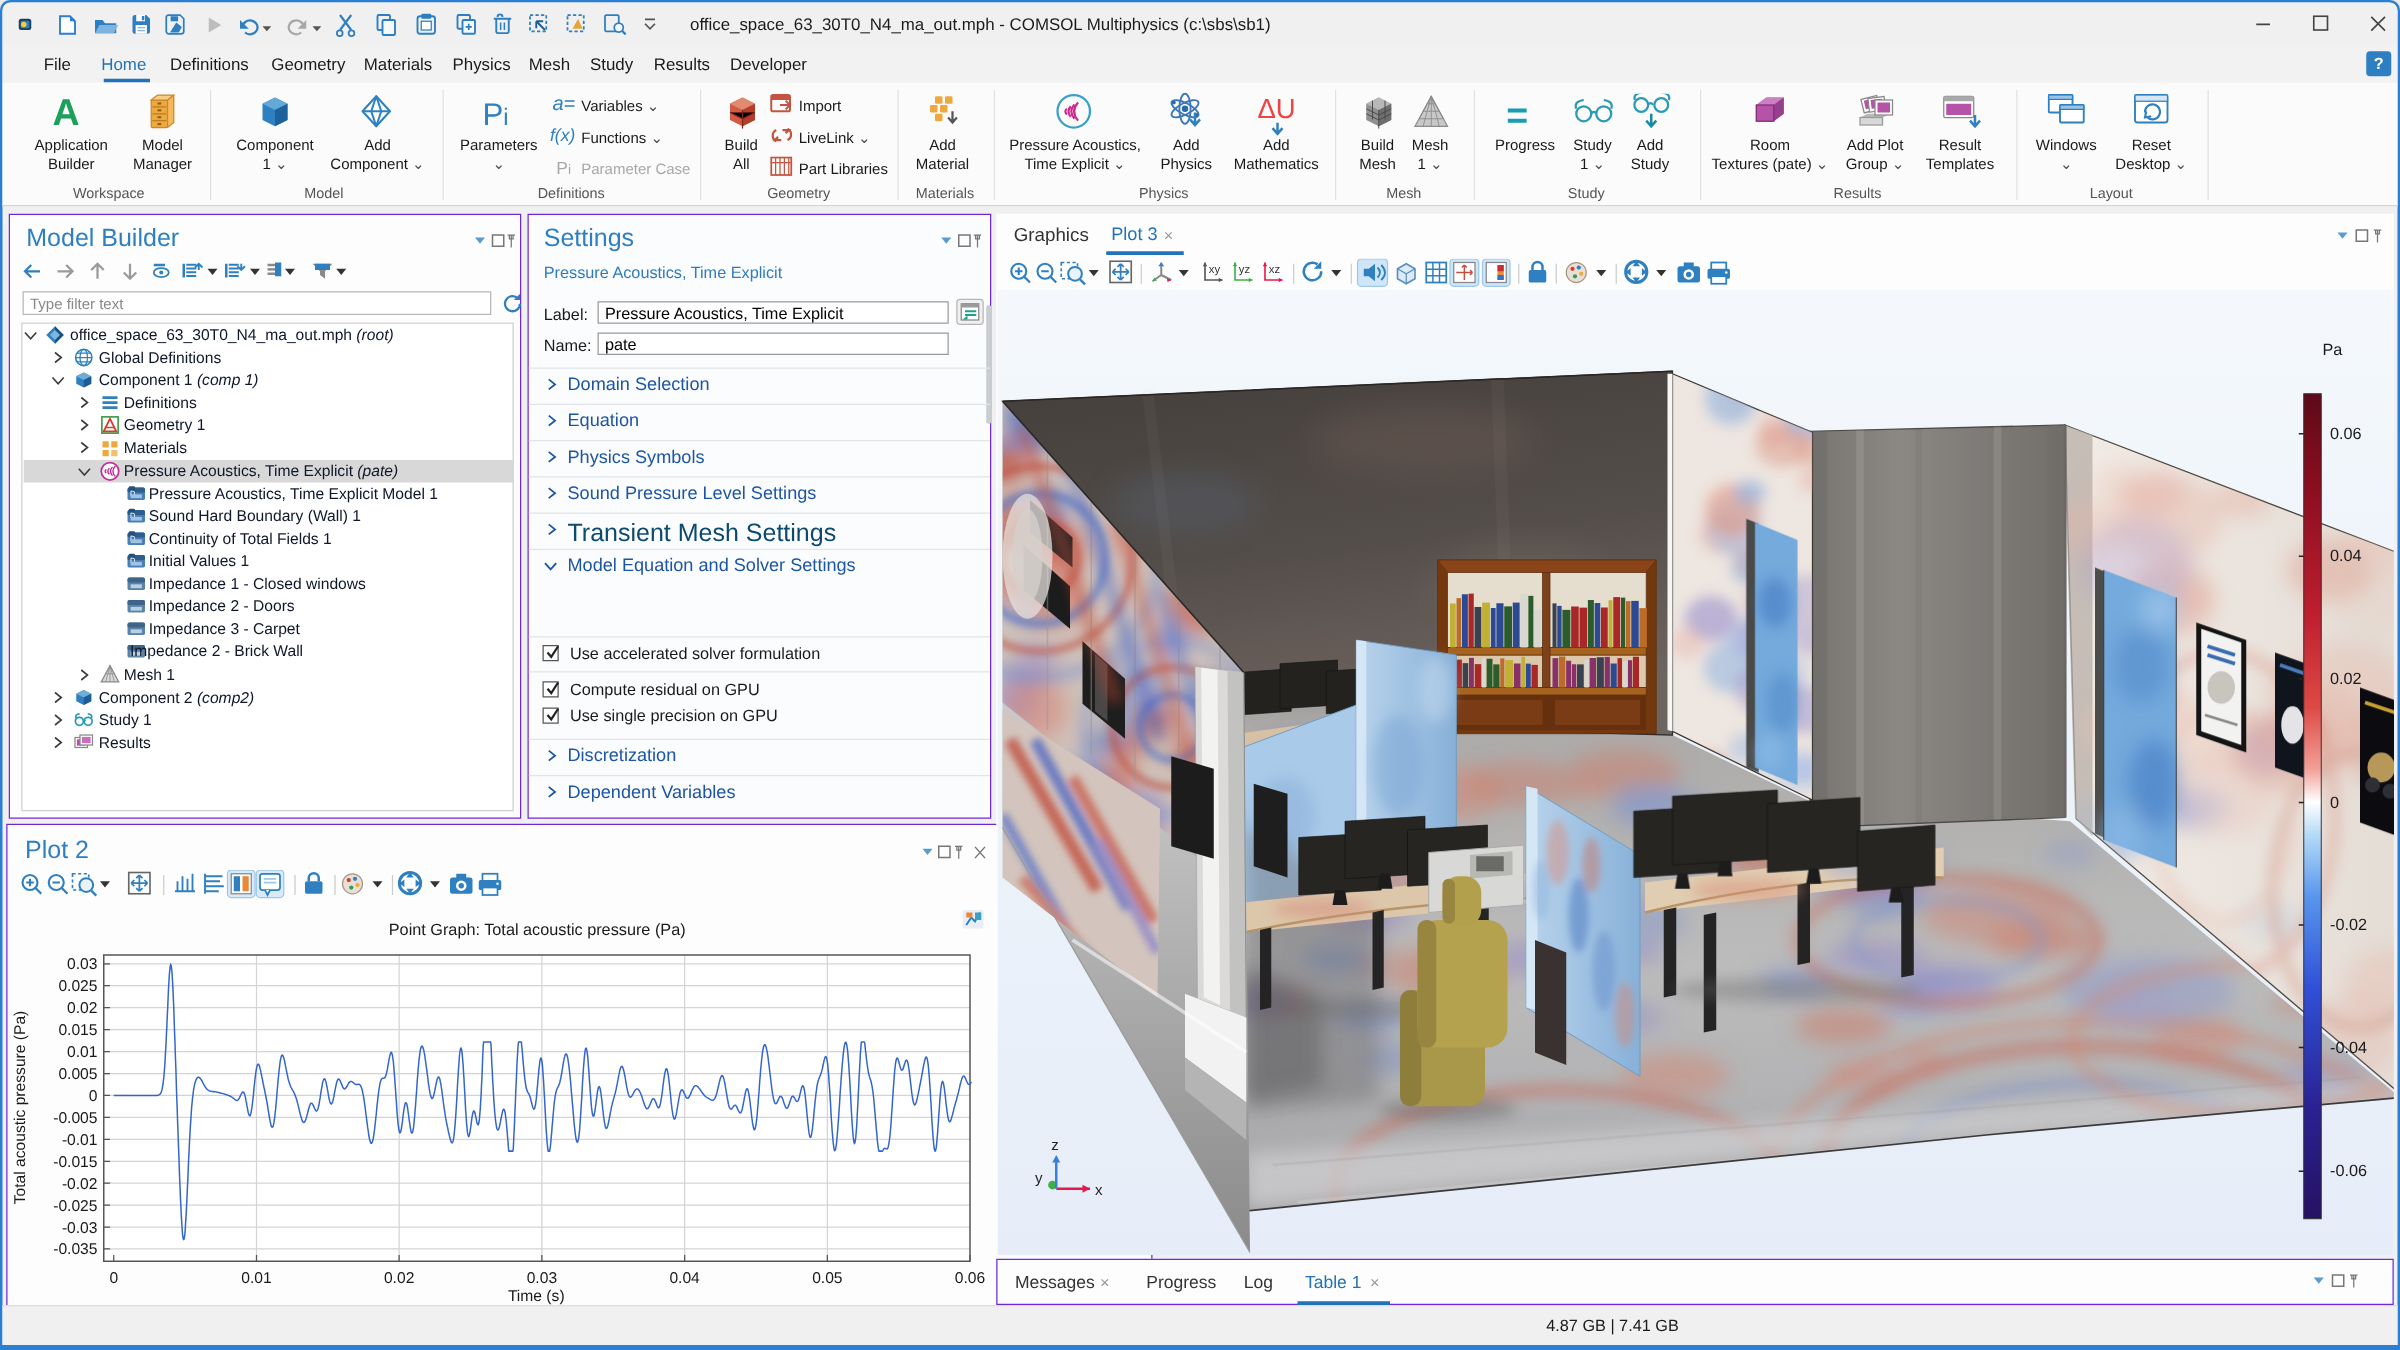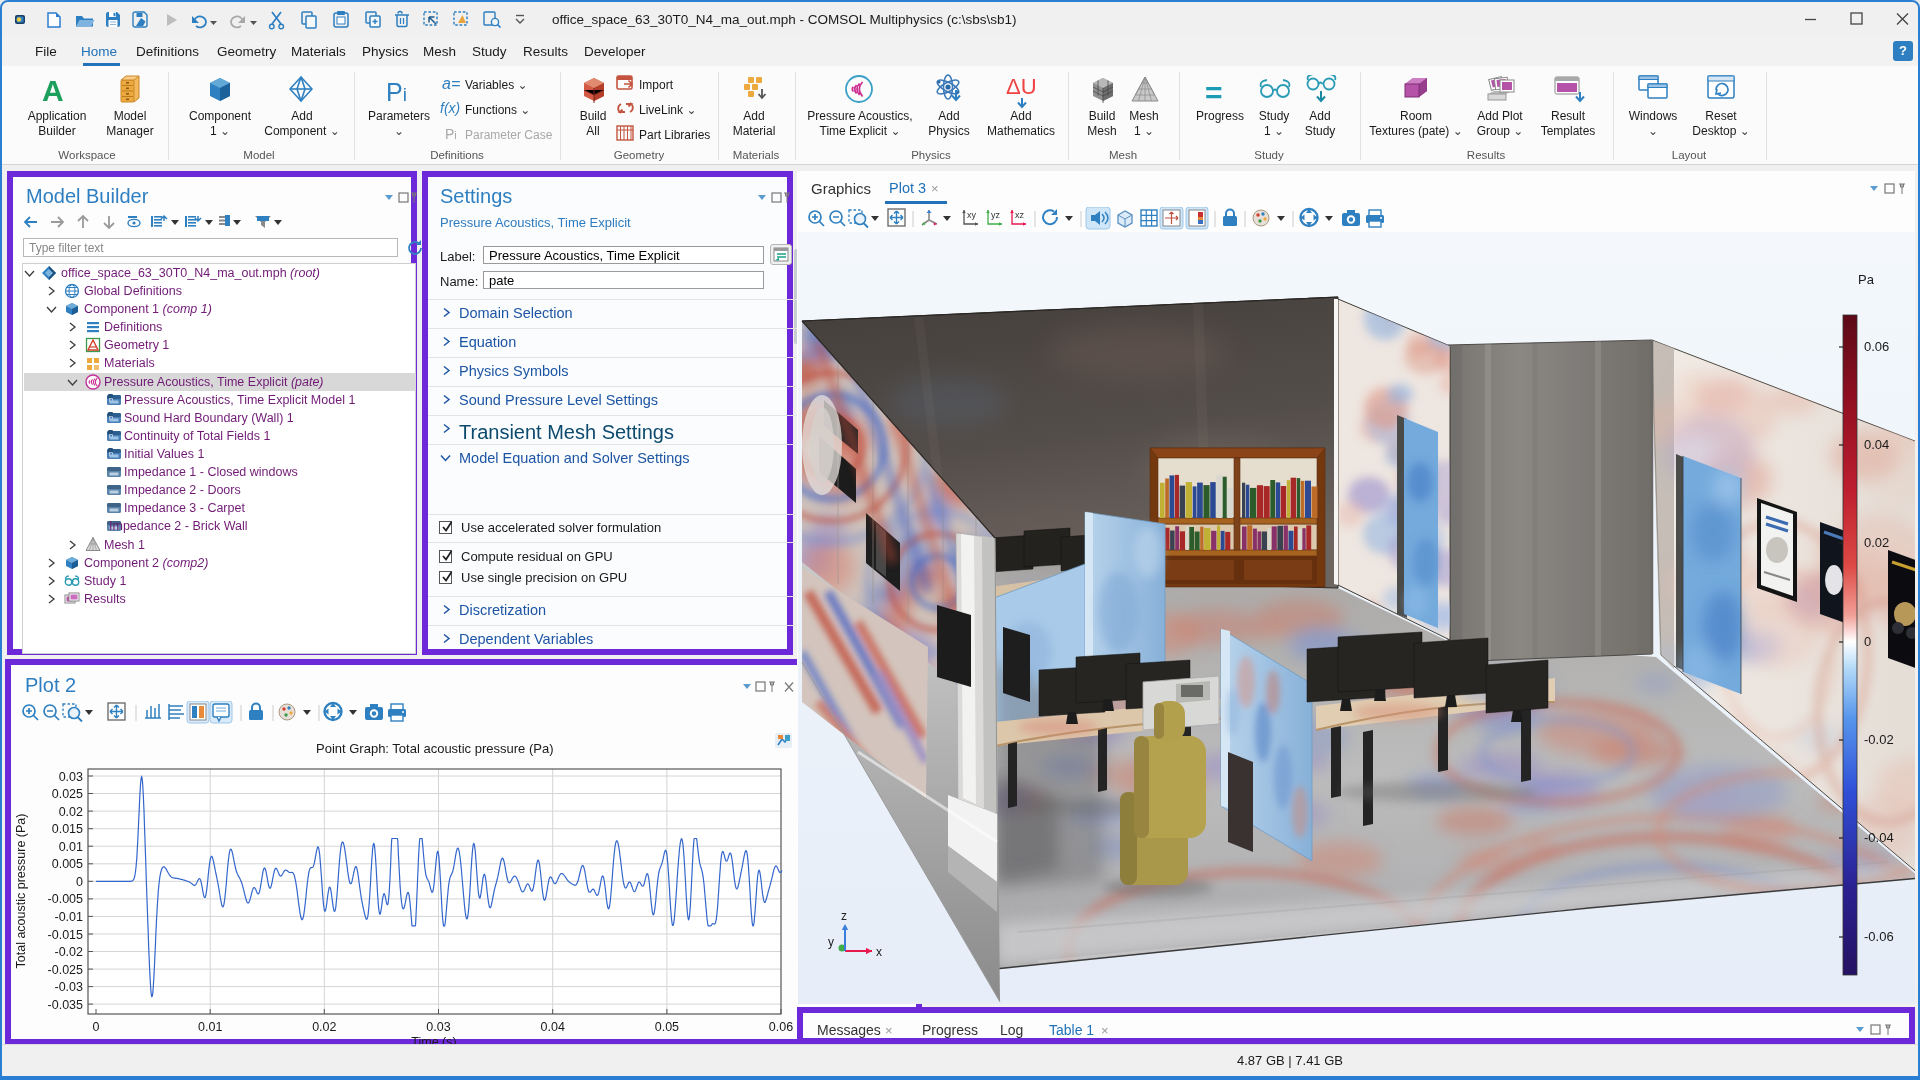--- a/index.html
+++ b/index.html
@@ -6,21 +6,21 @@
 #win{position:absolute;left:0;top:0;width:1920px;height:1080px;border:2px solid #2a7fd4;border-radius:8px 8px 0 0;background:#f0f0f0}
 #titlebar{position:absolute;left:2px;top:2px;width:1916px;height:34px;background:#f0f0f0;border-radius:7px 7px 0 0}
 #title{position:absolute;left:550px;top:10px;font-size:13.5px;color:#1b1b1b;white-space:pre}
 #menubar{position:absolute;left:2px;top:36px;width:1916px;height:30px;background:#f2f2f2}
 .menu{position:absolute;top:8px;font-size:13.5px;color:#1a1a1a}
 #ribbon{position:absolute;left:2px;top:66px;width:1916px;height:99px;background:#fbfbfb;border-bottom:1px solid #d5d5d5}
 .rsep{position:absolute;top:6px;height:88px;width:1px;background:#e1e1e1}
 .rlab{position:absolute;top:83px;font-size:11.5px;color:#555;text-align:center;transform:translateX(-50%)}
 .rtxt{position:absolute;font-size:12px;color:#1a1a1a;text-align:center;transform:translateX(-50%);line-height:15px;white-space:pre}
 .ricon{position:absolute}
-.panel{position:absolute;background:#fdfdfe;border:6px solid #6d28d9}
+.panel{position:absolute;background:#fdfdfe;border:1px solid #6d28d9}
 .ptitle{font-size:20px;color:#2e7fc1}
 #statusbar{position:absolute;left:2px;top:1044px;width:1916px;height:34px;background:#f0f0f0;border-top:1px solid #dcdcdc}
 svg{display:block}
 .tick{font-size:12.5px;fill:#1a1a1a}
 </style></head><body>
 <div id="win"></div>
 <div id="titlebar">
  <svg class="abs" style="left:0px;top:6px" width="540" height="24" viewBox="0 0 540 24">
   <rect x="13" y="7" width="10" height="9" rx="2" fill="#1b3e66"></rect>
       <rect x="14.5" y="8.5" width="7" height="6" rx="1" fill="#2e7fc1"></rect>
@@ -449,21 +449,21 @@
         <path d="M0 3 h16 l-6 6 v6 l-4 -3 v-3 z" fill="#8a8a8a"></path>
         <rect x="2" y="3" width="12" height="5" fill="#2f80c0"></rect>
         <path d="M19 7 l4 5 4 -5 z" fill="#333"></path>
       </g>
  </svg>
  <input style="position: absolute; left: 10px; top: 61px; width: 375px; height: 19px; border: 1px solid rgb(184, 184, 184); font-size: 12px; color: rgb(136, 136, 136); padding-left: 5px; font-family: &quot;Liberation Sans&quot;, sans-serif;" value="Type filter text">
  <svg class="abs" style="left:393px;top:62px" width="17" height="17" viewBox="0 0 17 17">
       <path d="M13.5 5 a6 6 0 1 0 1.5 4" fill="none" stroke="#2f80c0" stroke-width="1.8"></path>
       <path d="M15 1 v5 h-5 z" fill="#2f80c0"></path>
     </svg>
- <div class="abs" id="tree" style="left:9px;top:86px;width:394px;height:391px;border:1px solid #cfcfcf;background:#fff;font-size:12.5px;color:#701a75">
+ <div class="abs" id="tree" style="left:9px;top:86px;width:394px;height:391px;border:1px solid #cfcfcf;background:#fff;font-size:12.5px;color:#0f172a">
 <svg class="abs" style="left:1px;top:5px" width="11" height="9" viewBox="0 0 11 9">
         <path d="M1 2 L5.5 7 L10 2" fill="none" stroke="#3c3c3c" stroke-width="1.3"></path>
       </svg>
 <svg class="abs" style="left:18px;top:1px" width="16" height="16" viewBox="0 0 16 16">
         <use href="#i-root"></use>
       </svg>
 <div class="abs" style="left:38px;top:2px;white-space:nowrap">office_space_63_30T0_N4_ma_out.mph<i> (root)</i></div>
 <svg class="abs" style="left:23px;top:22px" width="10" height="10" viewBox="0 0 10 10">
         <path d="M3 1 L8 5 L3 9" fill="none" stroke="#3c3c3c" stroke-width="1.3"></path>
       </svg>

